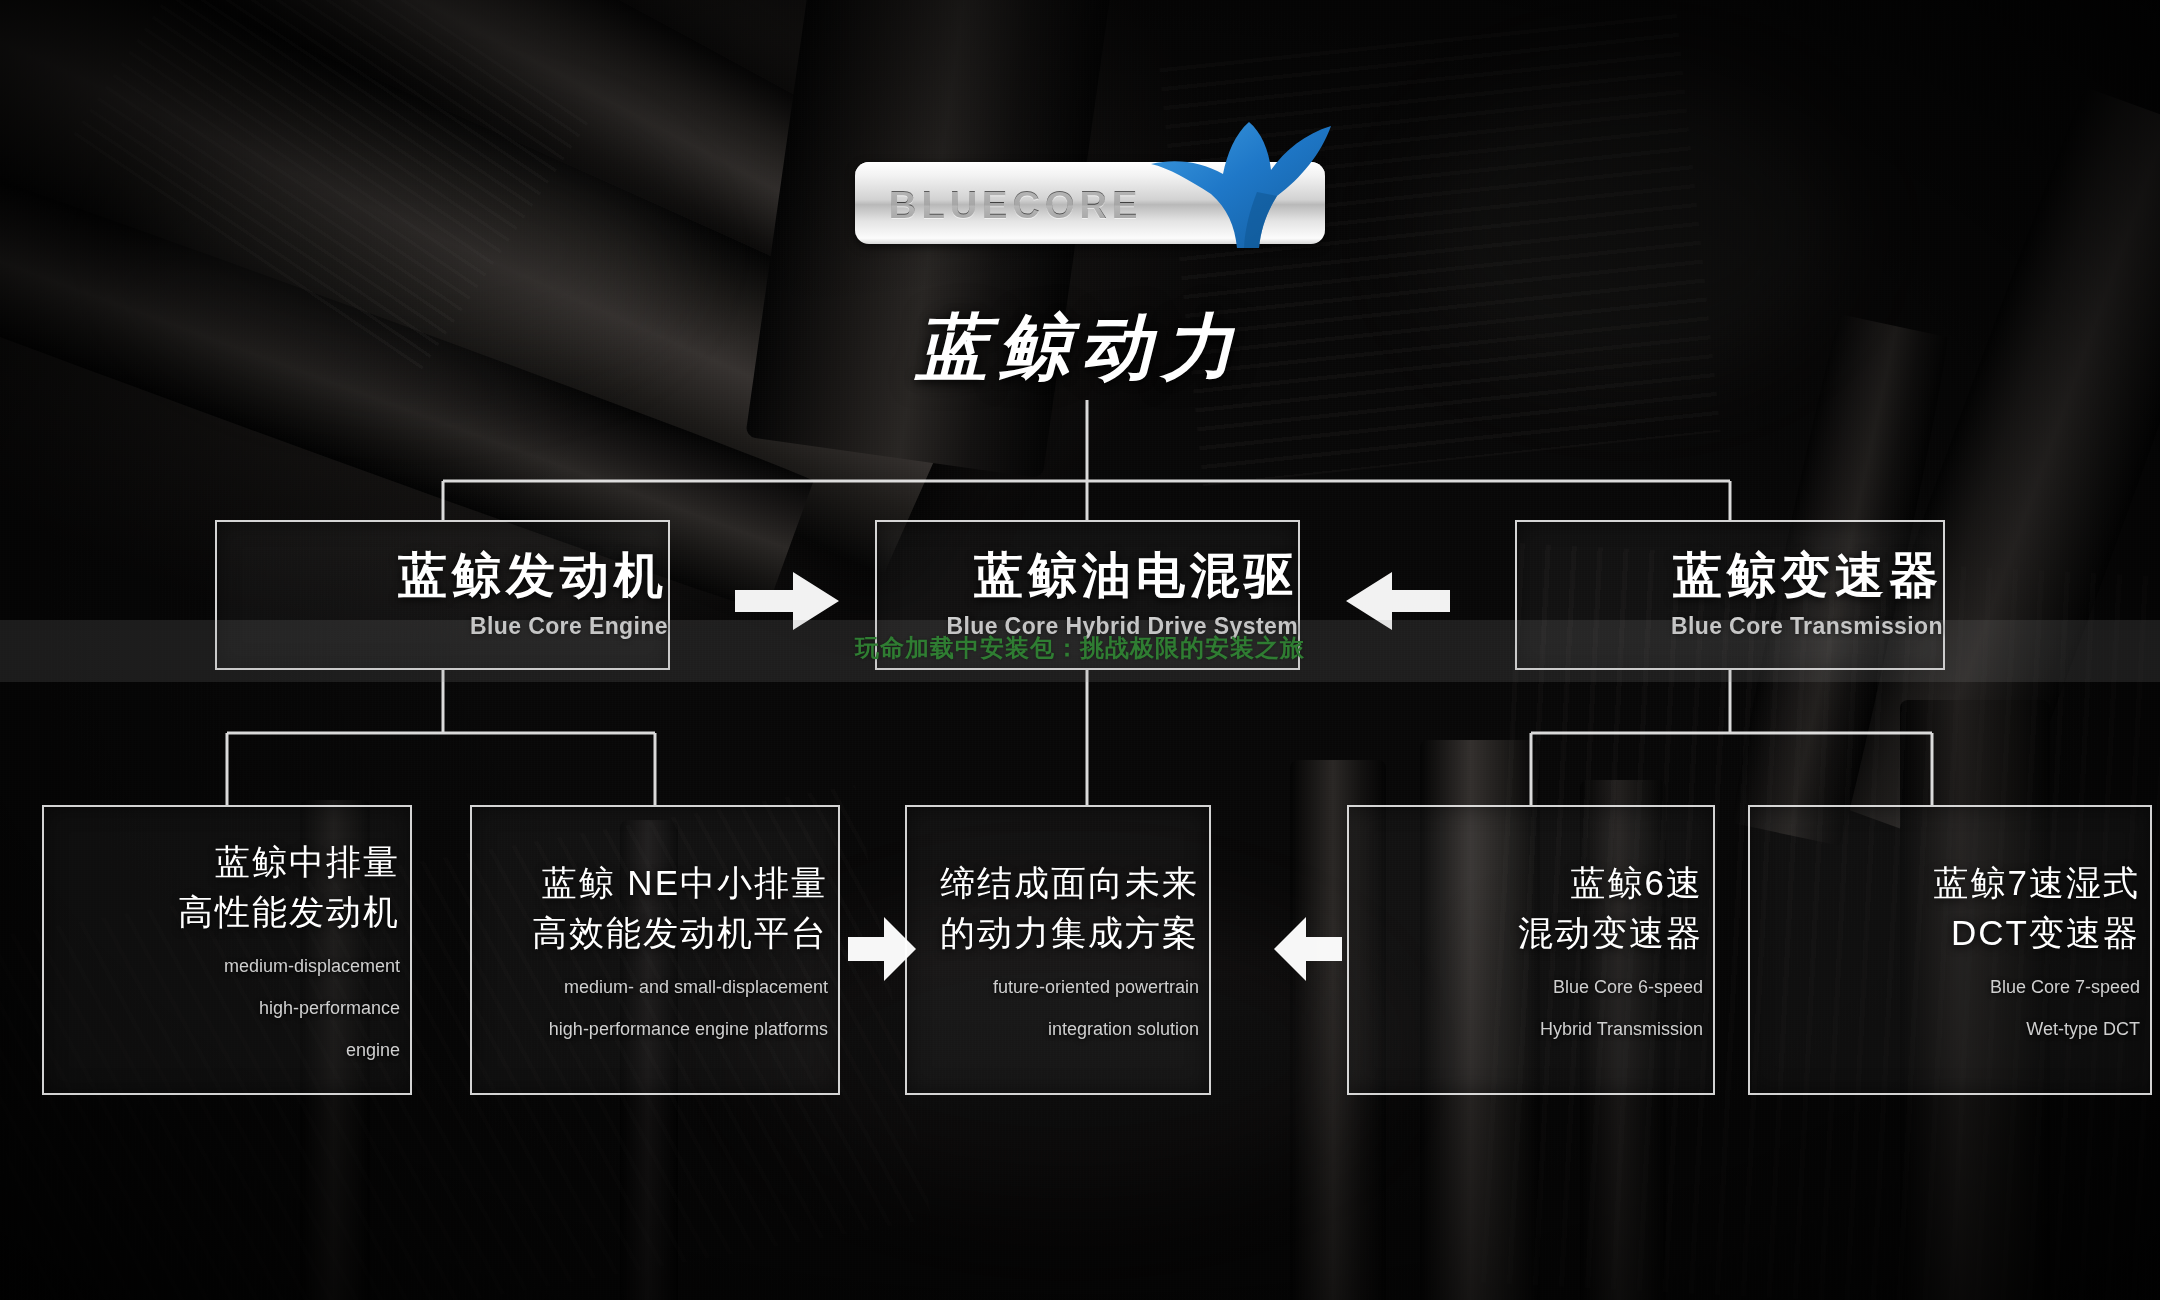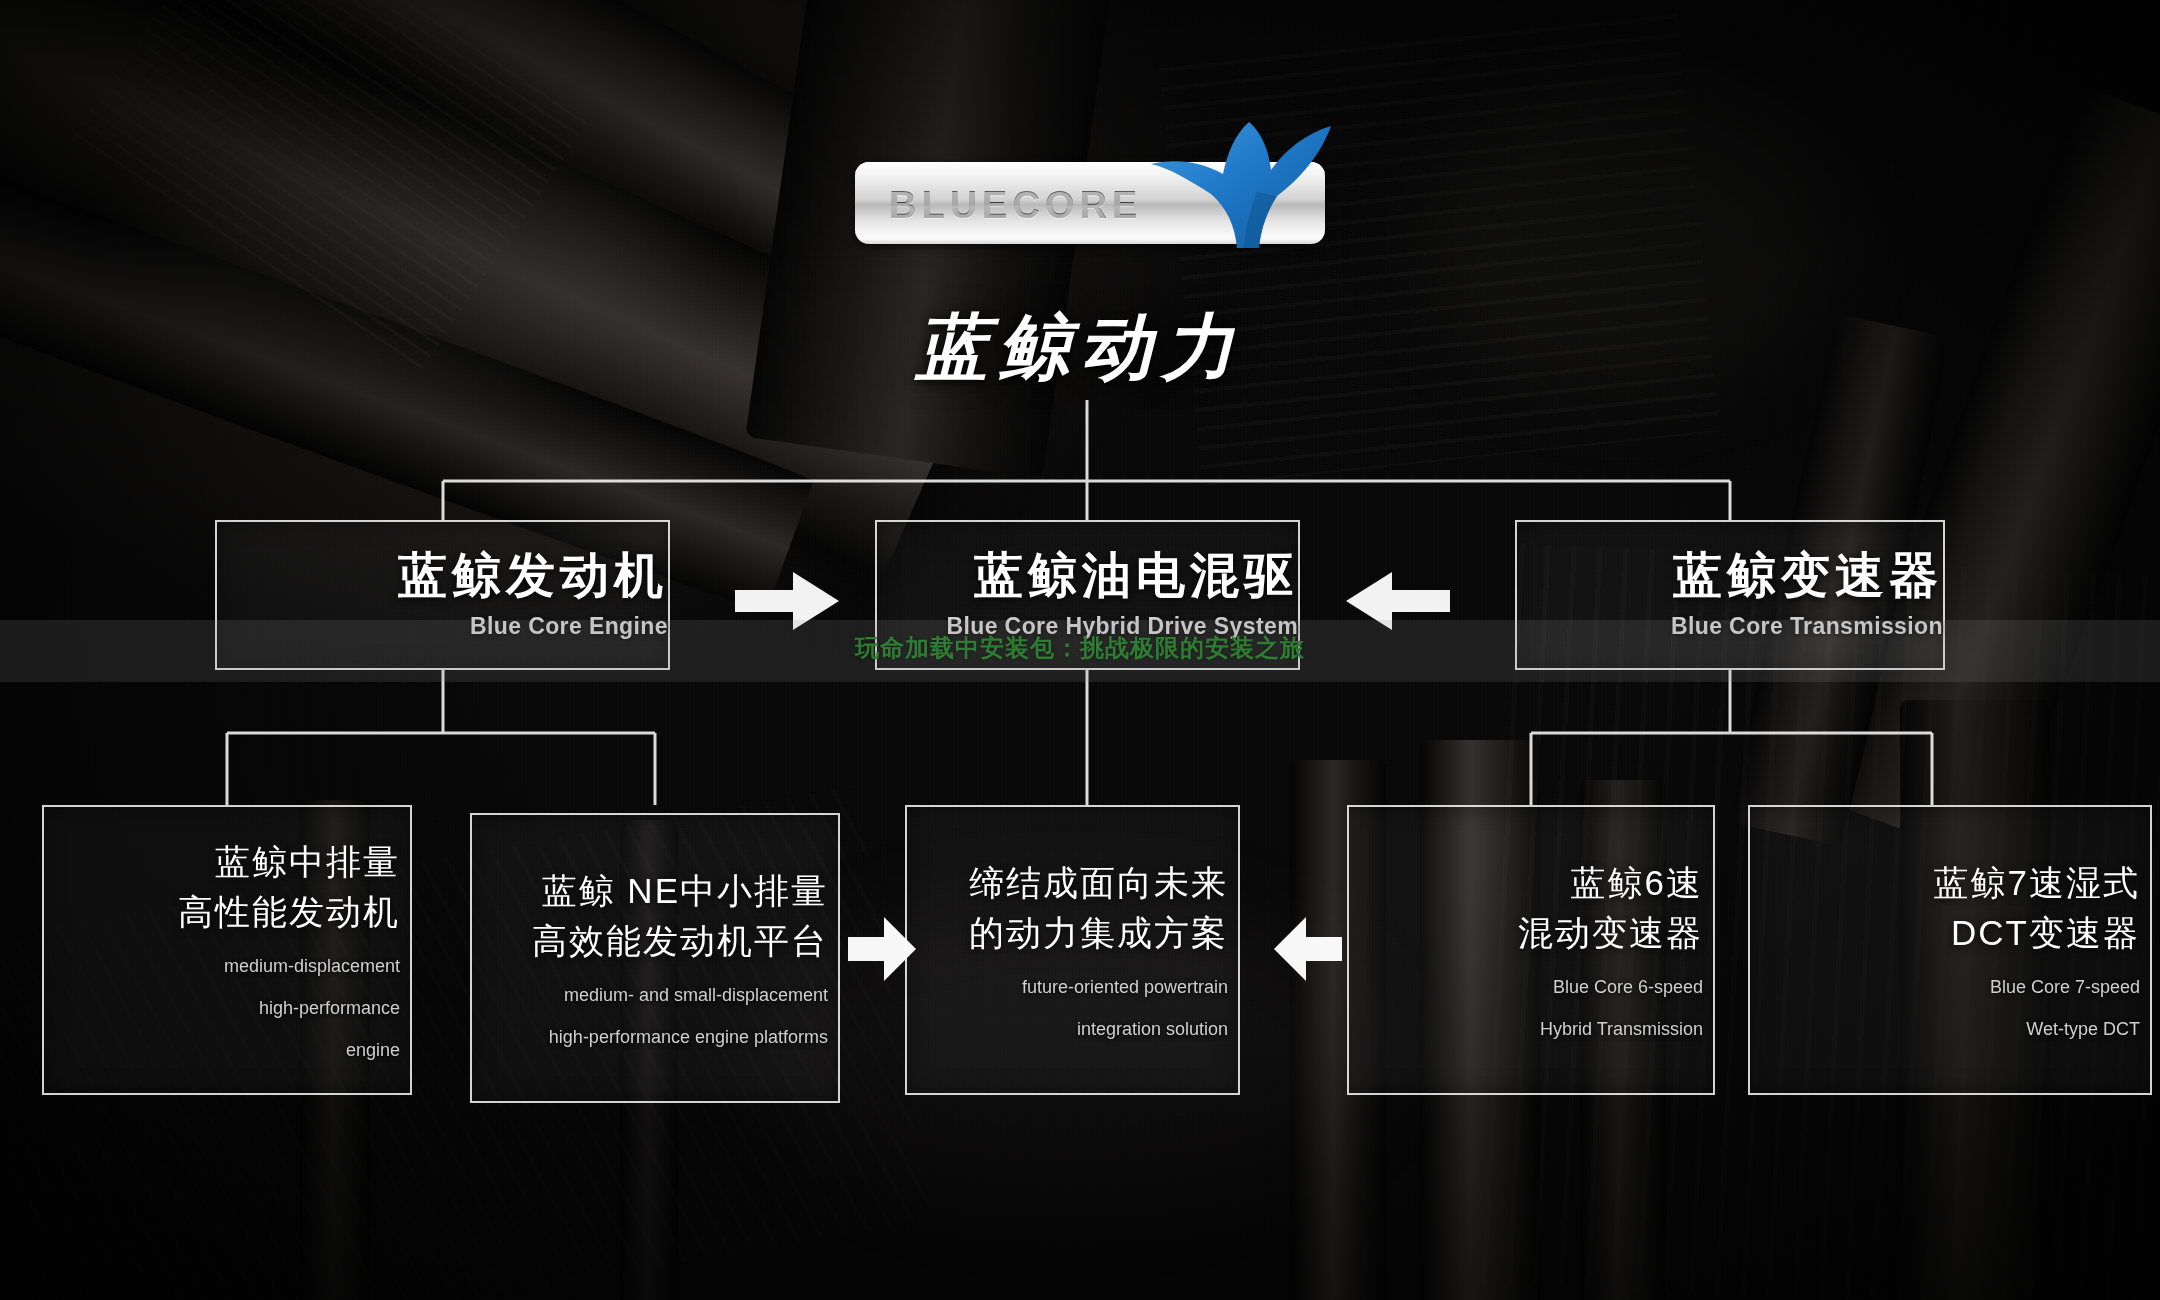--- a/index.html
+++ b/index.html
@@ -123,22 +123,22 @@
   .tier2 .en{ font-size:23px; margin-top:12px; letter-spacing:.4px;font-weight:bold; }
   .n-engine{ left:215px; top:520px; width:455px; }
   .n-hybrid{ left:875px; top:520px; width:425px; }
   .n-trans { left:1515px; top:520px; width:430px; }
 
   
   .tier3{ top:805px; height:290px; padding:0 10px; }
   .tier3 .cn{ font-size:35px; line-height:1.42; letter-spacing:2px; font-weight:normal; }
   .tier3 .en{ font-size:18px; line-height:1.45; margin-top:16px; }
   .b1{ left:42px;   width:370px; }
-  .b2{ left:470px;  width:370px;margin-top:8px; }
-  .b3{ left:905px;  width:335px; }
+  .b2{ left:470px;  width:370px; }
+  .b3{ left:905px;  width:306px; }
   .b4{ left:1347px; width:368px; }
   .b5{ left:1748px; width:404px; }
 
   
   .arrow{ position:absolute; }
 
   
   .overlay-band{
     position:absolute; left:0; top:620px; width:2160px; height:62px;
     background:rgba(150,150,150,.16);

